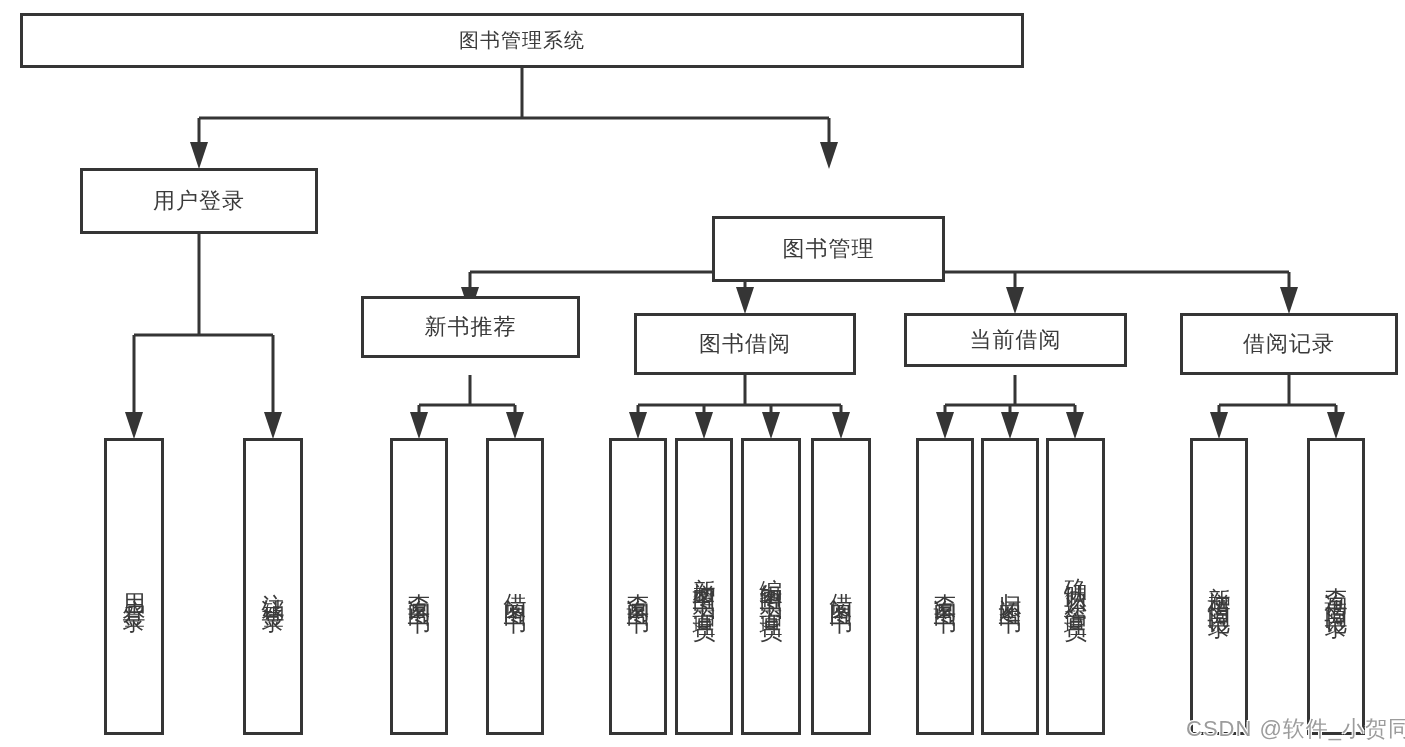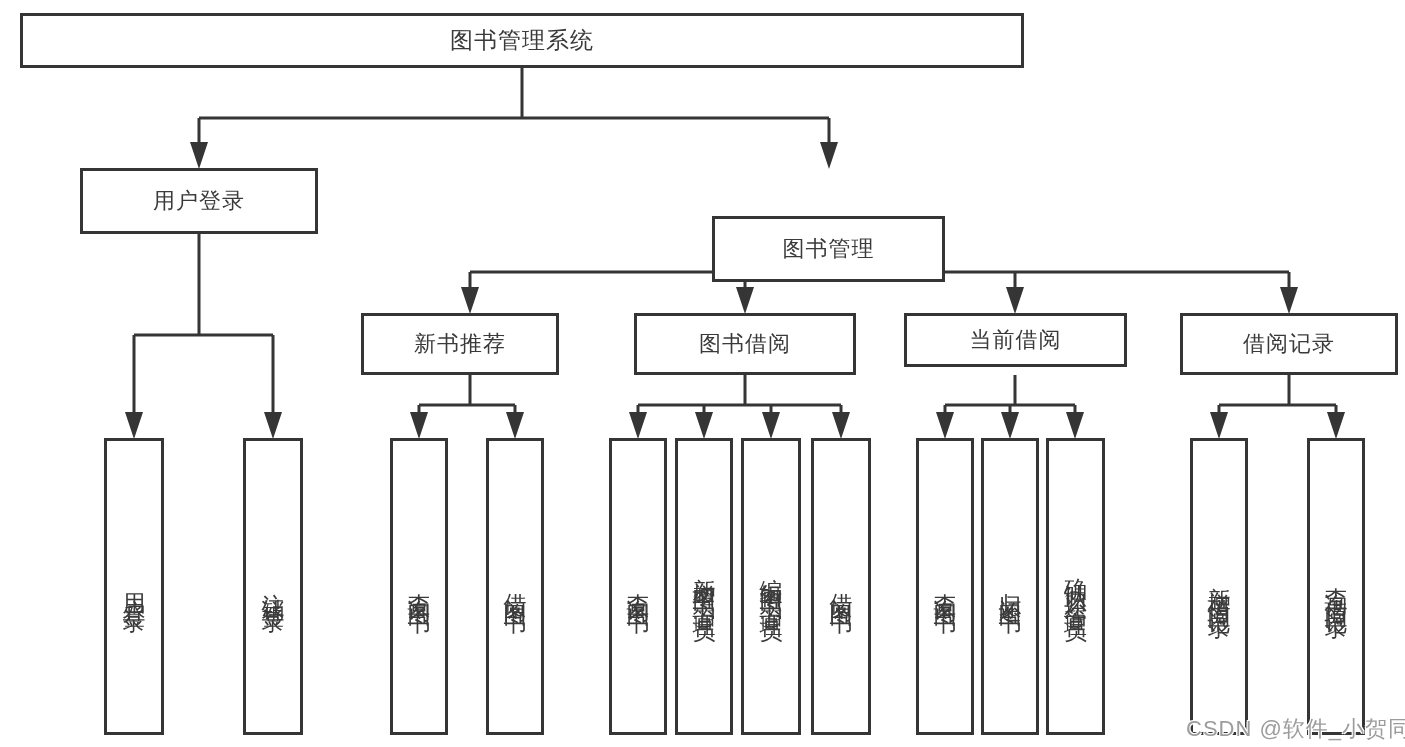--- a/index.html
+++ b/index.html
@@ -16,35 +16,35 @@
     box-sizing:border-box;
     border:3px solid #353535;
     background:#ffffff;
     display:flex;
     align-items:center;
     justify-content:center;
     color:#3a3a3a;
     text-align:center;
   }
   .node.h{font-size:22px;letter-spacing:1px;}
-  .node.h.big{font-size:23px;}
+  .node.h.big{font-size:20px;}
   .node.v{
     writing-mode:vertical-rl;
     text-orientation:mixed;
     font-size:23px;
     letter-spacing:6px;
     line-height:1;
   }
   
   .n-root{left:20px;top:13px;width:1004px;height:55px;}
   
   .n-user-login{left:80px;top:168px;width:238px;height:66px;}
   .n-book-mgmt{left:712px;top:168px;width:233px;height:66px;margin-top:48px;}
   
-  .n-nbr{left:361px;top:313px;width:198px;height:62px;}
+  .n-nbr{left:361px;top:296px;width:219px;height:62px;}
   .n-bb{left:634px;top:313px;width:222px;height:62px;}
   .n-cb{left:904px;top:313px;width:223px;height:54px;}
   .n-br{left:1180px;top:313px;width:218px;height:62px;}
   
   .leaf{top:438px;height:297px;}
   .l1{left:104px;width:60px;}
   .l2{left:243px;width:60px;}
   .l3{left:390px;width:58px;}
   .l4{left:486px;width:58px;}
   .l5{left:609px;width:58px;}

